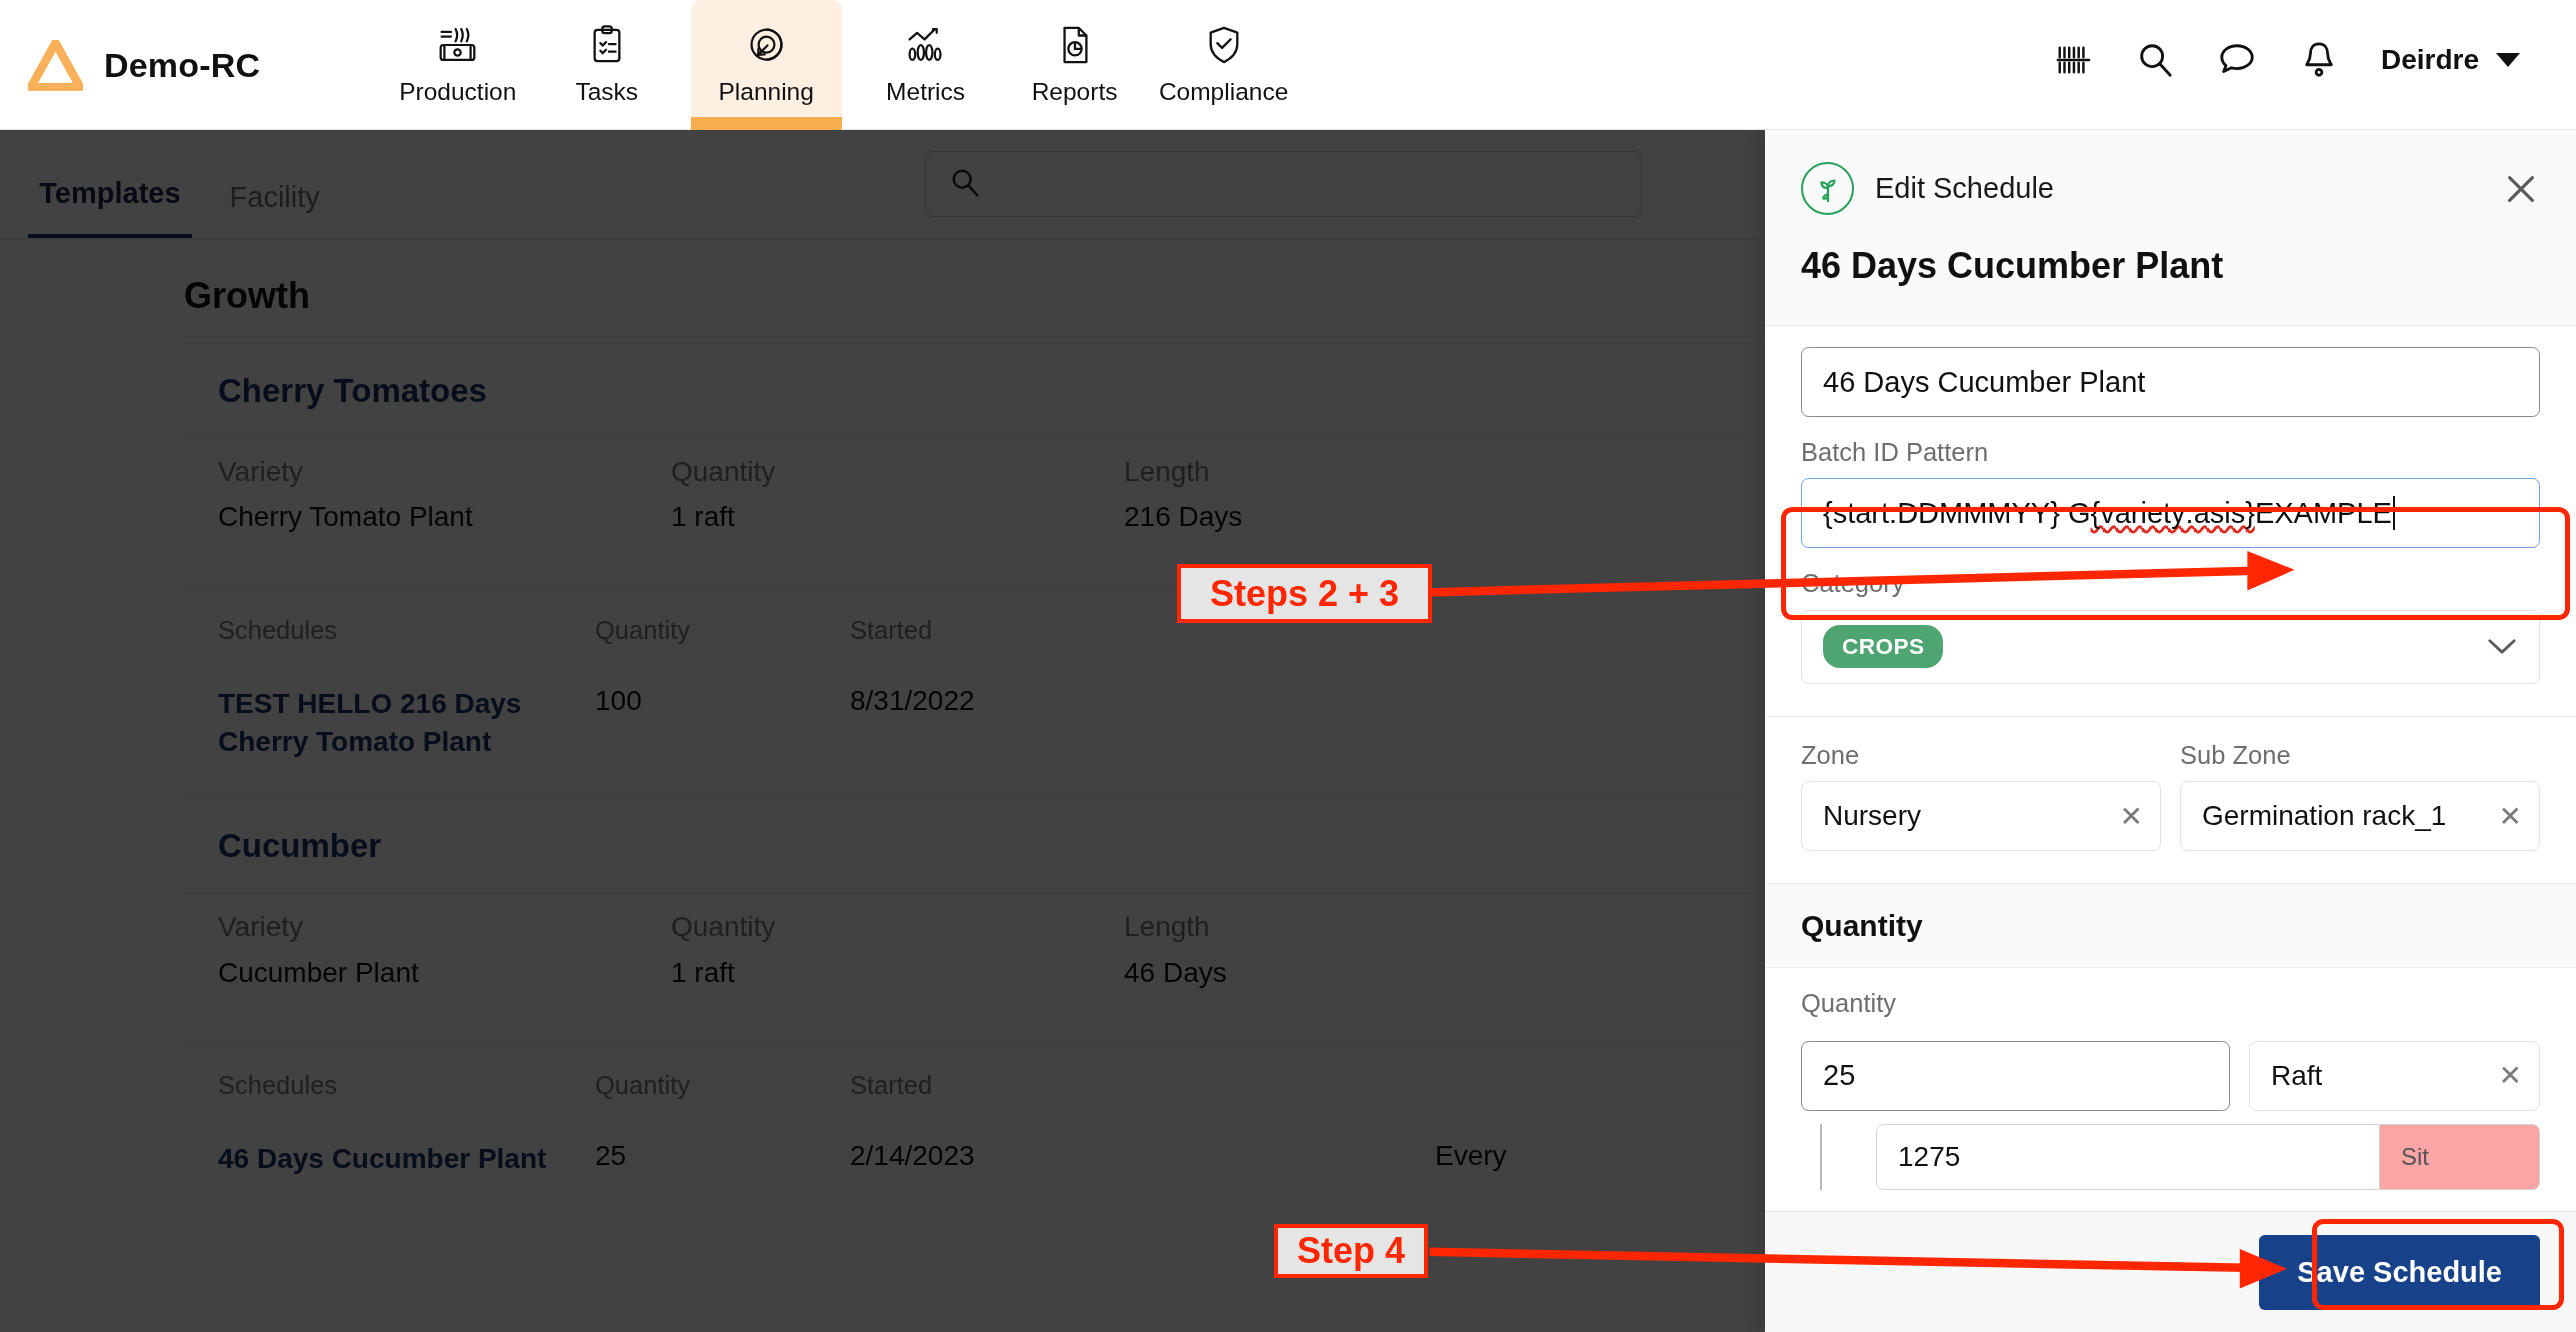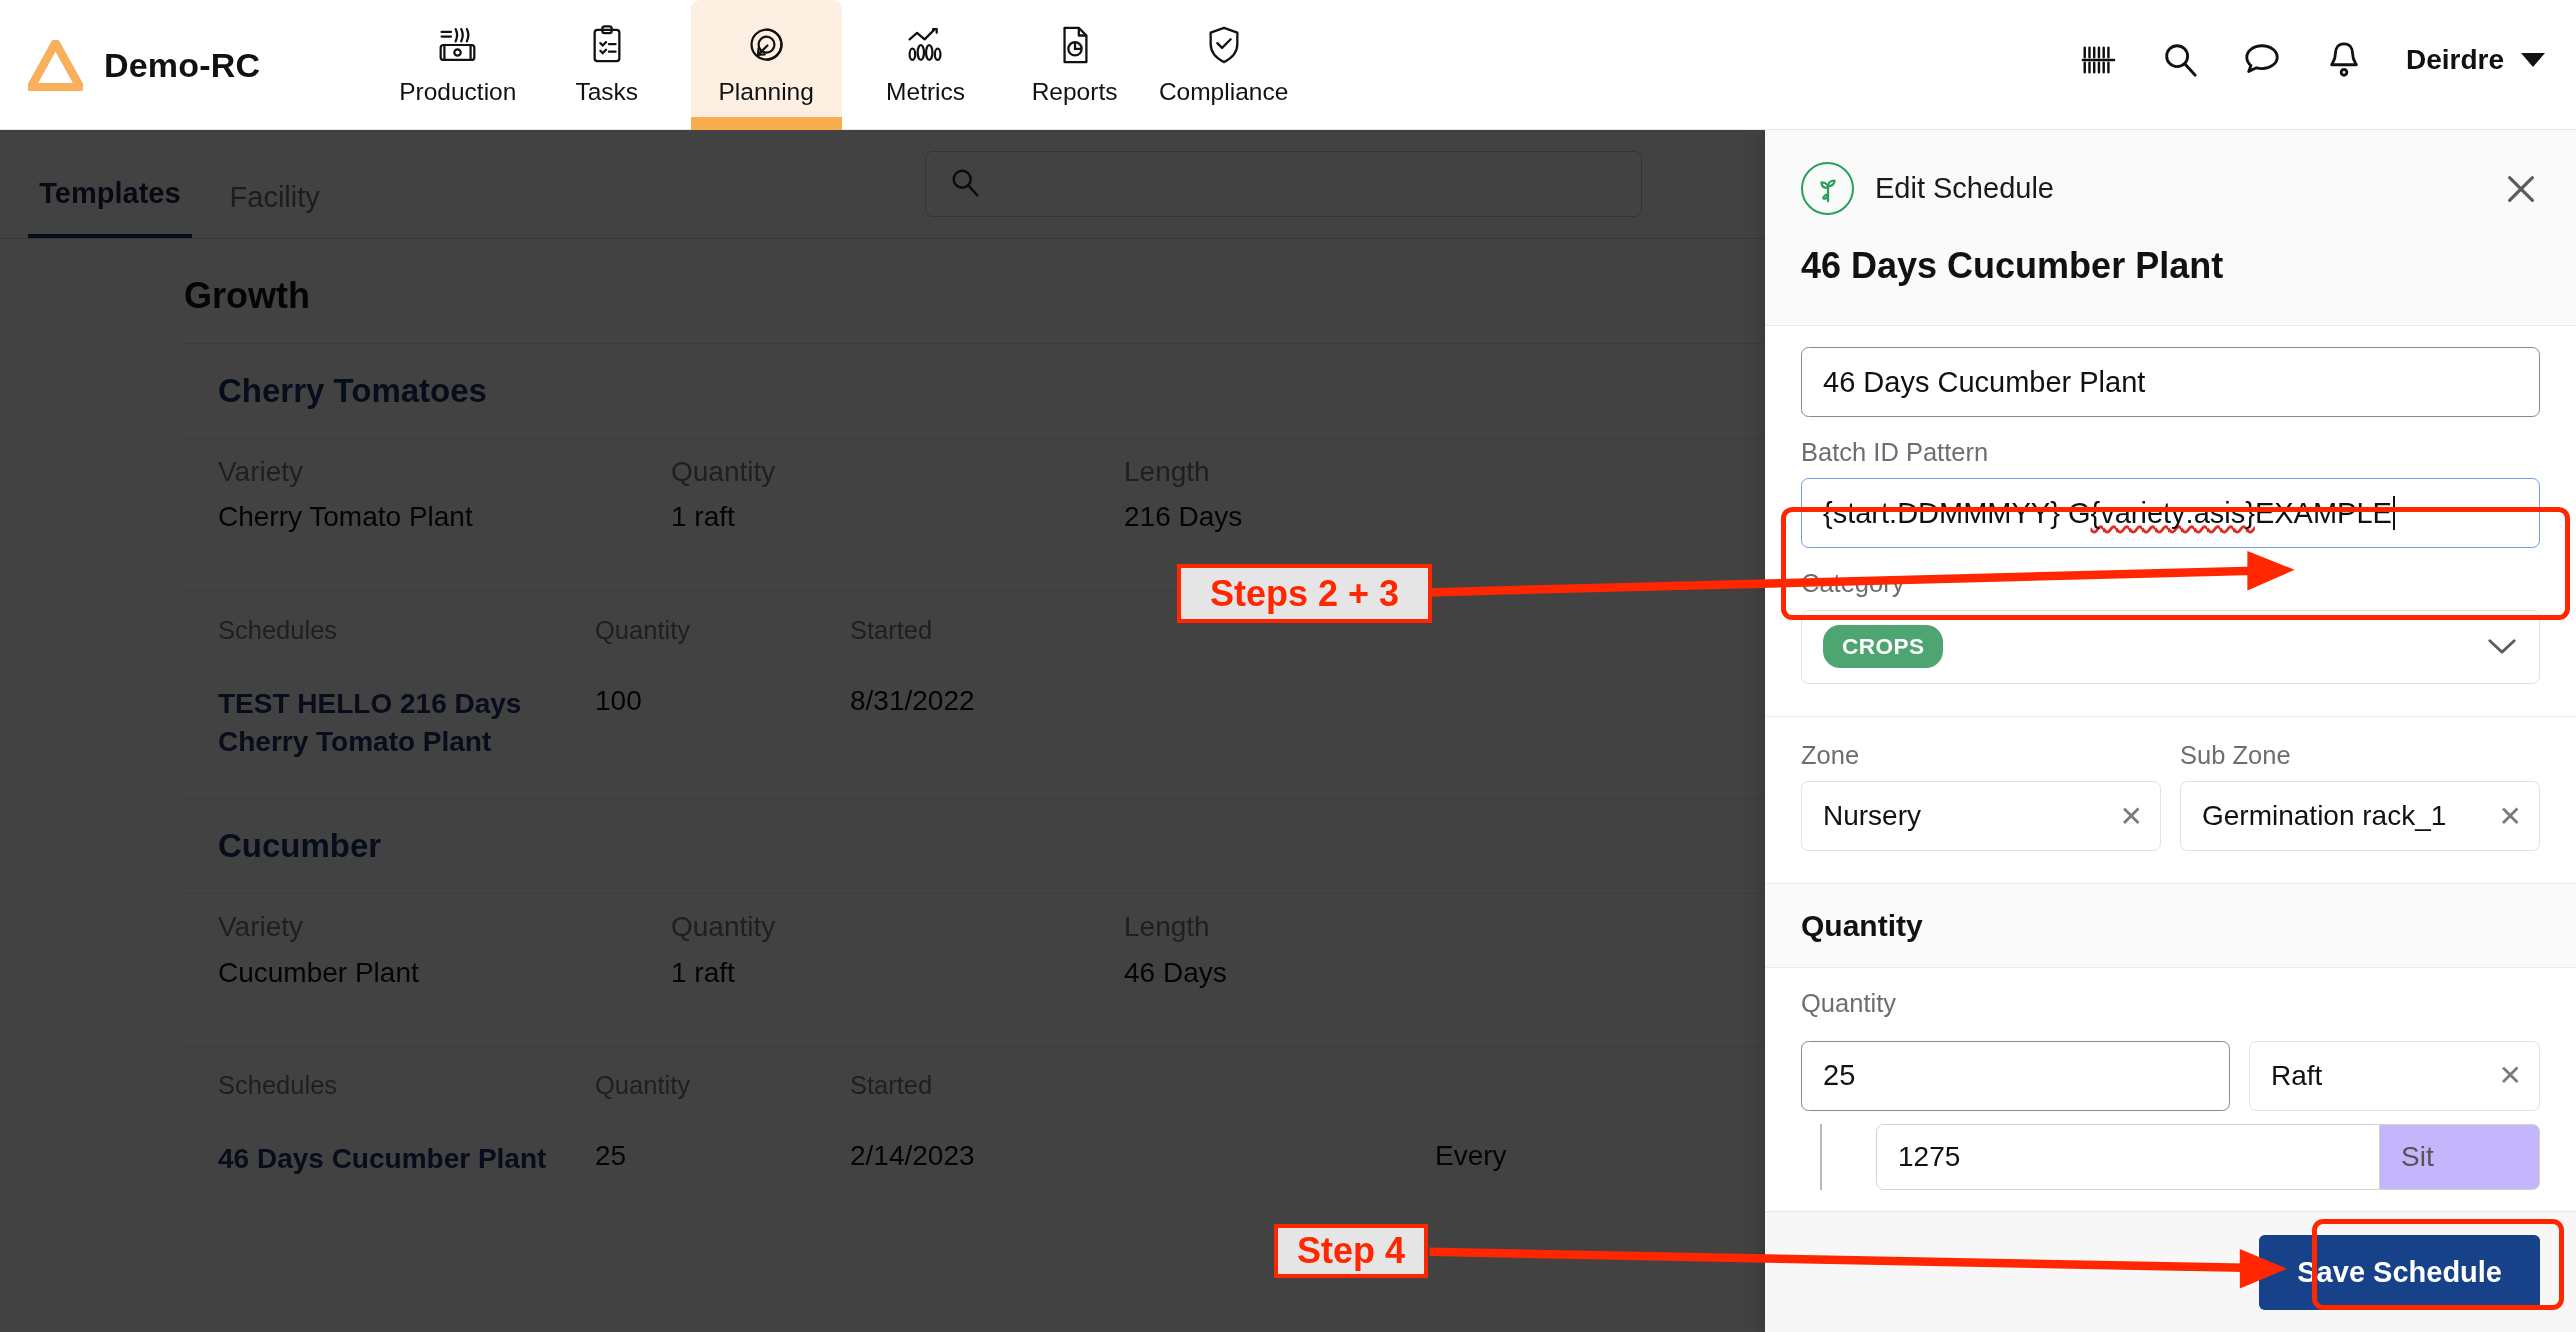--- a/index.html
+++ b/index.html
@@ -42,21 +42,21 @@
   }
   .navtab.active::after {
     content:""; position:absolute; left:0; right:0; bottom:0; height:13.2px;
     background:#f8ad4e; border-radius: 0;
   }
   .navtab .ico { height: 42px; display:flex; align-items:center; justify-content:center; }
   .navtab .lbl { font-size: 24.5px; color:#111; white-space: nowrap; }
 
   .navright {
     margin-left: auto; display:flex; align-items:center; gap: 42px;
-    padding-right: 31px; height: 119px;
+    padding-right: 56px; height: 119px;
   }
   .navright .iconbtn { cursor:pointer; display:flex; align-items:center; justify-content:center; width:40px; height:40px;}
   .user { display:flex; align-items:center; gap:17px; cursor:pointer; }
   .user-name { font-size: 28px; font-weight: bold; color:#111; }
   .caret { width:0;height:0;border-left:12.3px solid transparent;border-right:12.3px solid transparent;border-top:14px solid #111; }
 
   
   .page {
     position:absolute; top:130px; left:0; width:2576px; height:1202px;
     background:#ffffff; overflow:hidden;
@@ -192,21 +192,21 @@
   .elbow {
     position:absolute; left:55px; top:0; width:1.9px; height:66px; background:#b9b9b9;
   }
   .sub-row { display:flex; gap:0; margin-left:75px; margin-top:0; }
   .sub-a {
     flex:1; height:66px; border:0.9px solid #d2d2d2; border-radius:7.5px 0 0 7.5px;
     padding: 0 21px; display:flex; align-items:center; font-size:28px; color:#111; background:#fff;
   }
   .sub-b {
     width:160px; height:66px; border:0.9px solid #d2d2d2; border-left:none; border-radius:0 7.5px 7.5px 0;
-    padding:0 21px; display:flex; align-items:center; font-size:28px; color:#555; background:#c4b5fd;
+    padding:0 21px; display:flex; align-items:center; font-size:24px; color:#555; background:#fca5a5;
   }
 
   .drawer-foot {
     height:121px; background:#f7f7f7; border-top:0.9px solid #e6e6e6;
     display:flex; align-items:center; justify-content:flex-end; padding-right:36px;
   }
   .btn-primary {
     background:#17428a; color:#fff; font-size:29px; font-weight:bold;
     padding: 21px 38px; border-radius:5.7px; border:none; cursor:pointer;
     font-family:"Liberation Sans", sans-serif;

